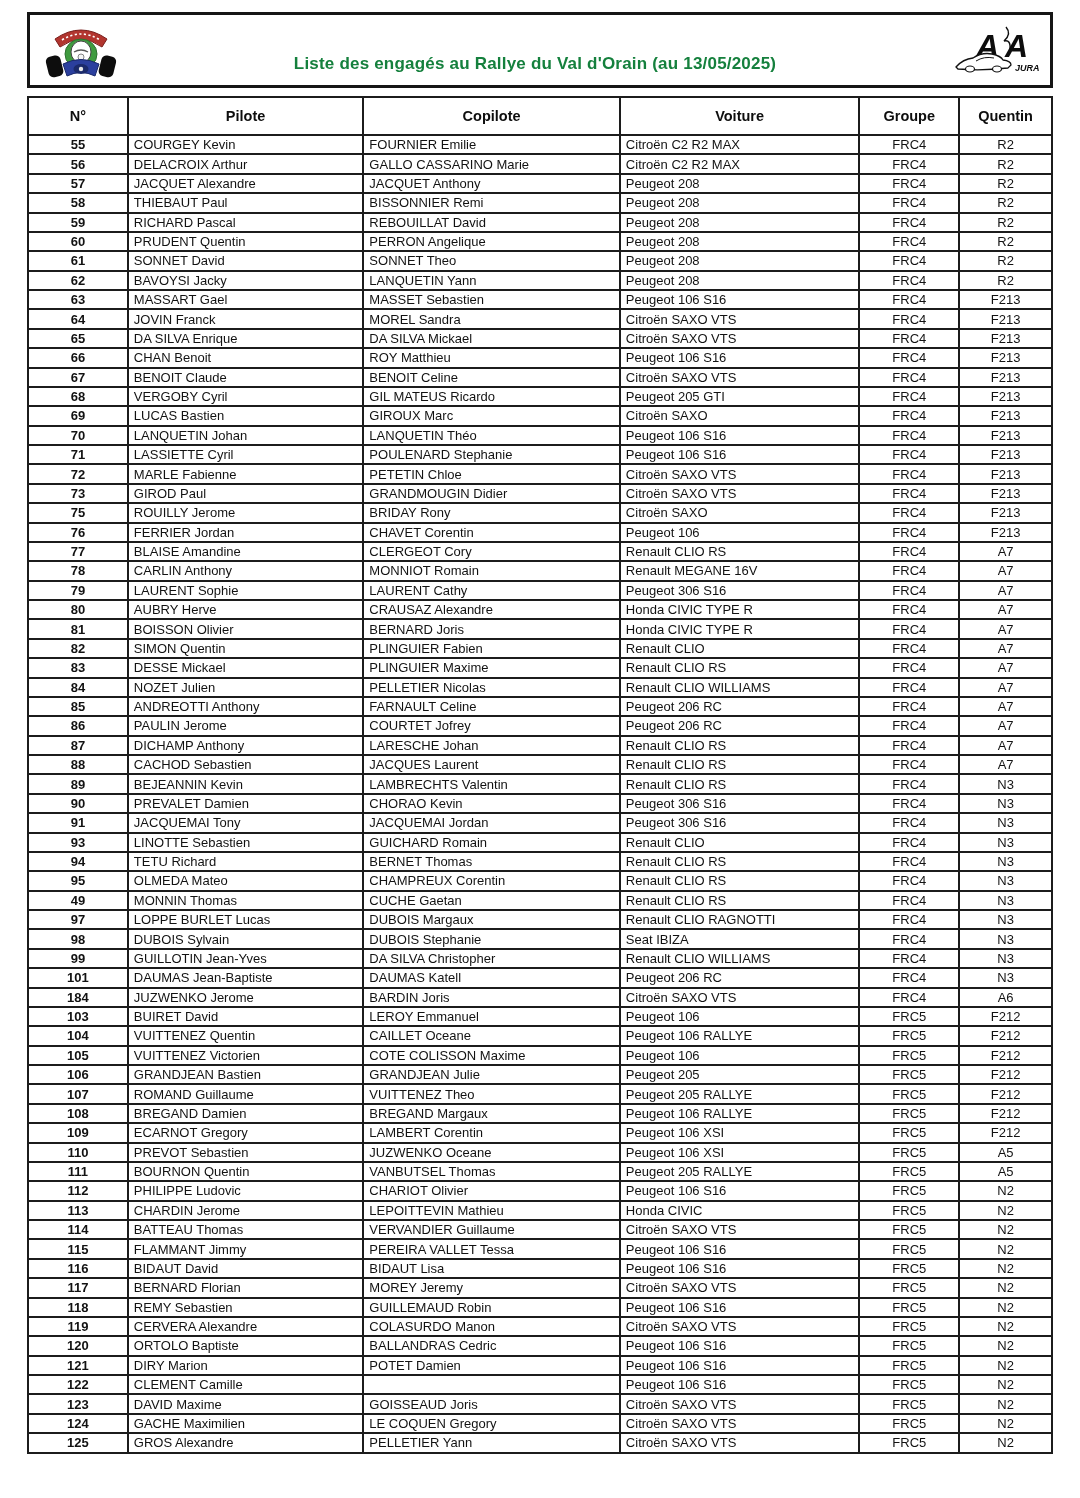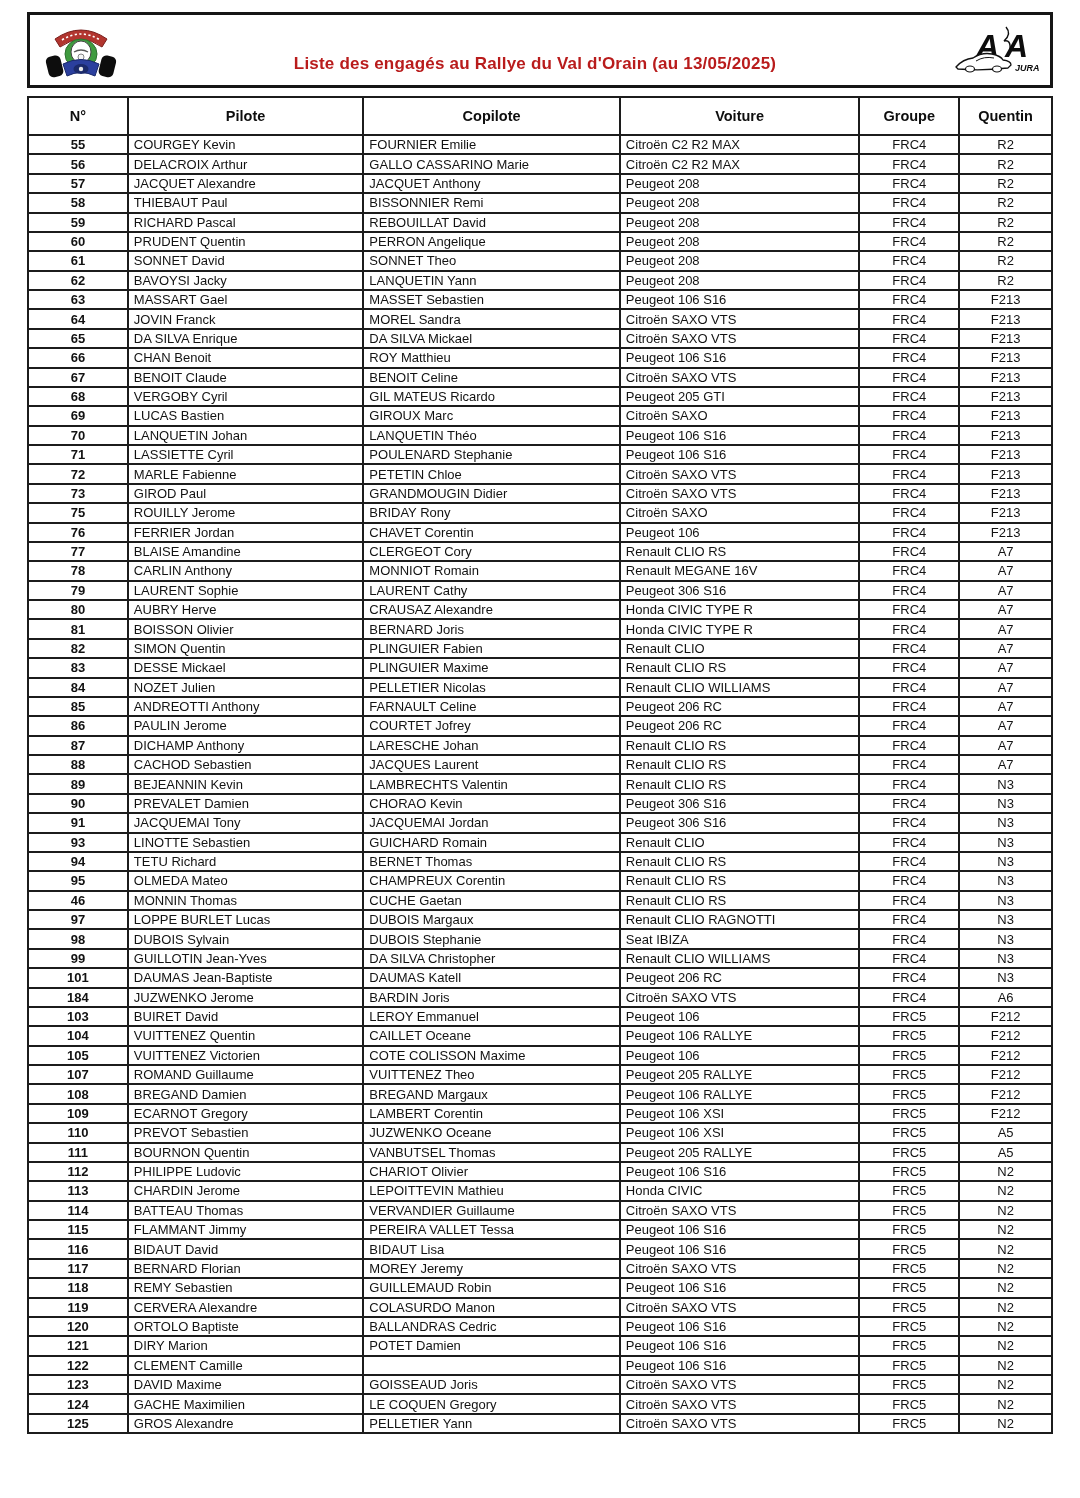--- a/index.html
+++ b/index.html
@@ -6,21 +6,21 @@
   body{
     width:1080px;height:1498px;position:relative;background:#ffffff;
     font-family:"Liberation Sans", sans-serif;color:#111;
   }
   .header-box{
     position:absolute;left:27px;top:12px;width:1026px;height:76px;
     border:3px solid #161616;box-sizing:border-box;
     display:flex;align-items:center;background:#fff;
   }
   .header-title{
-    flex:1;text-align:center;font-weight:bold;font-size:17px;letter-spacing:.2px;color:#b91c1c;margin-top:27px;
+    flex:1;text-align:center;font-weight:bold;font-size:17px;letter-spacing:.2px;color:#15803d;margin-top:27px;
   }
   .logo-left{margin-left:12px;flex:0 0 auto;}
   .logo-right{margin-right:8px;flex:0 0 auto;}
   table.entries{
     position:absolute;left:27px;top:96px;width:1026px;
     border-collapse:collapse;table-layout:fixed;background:#fff;
   }
   table.entries th, table.entries td{
     border:2px solid #1c1c1c;overflow:hidden;white-space:nowrap;box-sizing:border-box;
   }
@@ -401,21 +401,21 @@
         </tr>
         <tr>
           <td class="c0">95</td>
           <td class="c1">OLMEDA Mateo</td>
           <td class="c2">CHAMPREUX Corentin</td>
           <td class="c3">Renault CLIO RS</td>
           <td class="c4">FRC4</td>
           <td class="c5">N3</td>
         </tr>
         <tr>
-          <td class="c0">46</td>
+          <td class="c0">49</td>
           <td class="c1">MONNIN Thomas</td>
           <td class="c2">CUCHE Gaetan</td>
           <td class="c3">Renault CLIO RS</td>
           <td class="c4">FRC4</td>
           <td class="c5">N3</td>
         </tr>
         <tr>
           <td class="c0">97</td>
           <td class="c1">LOPPE BURLET Lucas</td>
           <td class="c2">DUBOIS Margaux</td>
@@ -473,20 +473,28 @@
         </tr>
         <tr>
           <td class="c0">105</td>
           <td class="c1">VUITTENEZ Victorien</td>
           <td class="c2">COTE COLISSON Maxime</td>
           <td class="c3">Peugeot 106</td>
           <td class="c4">FRC5</td>
           <td class="c5">F212</td>
         </tr>
         <tr>
+          <td class="c0">106</td>
+          <td class="c1">GRANDJEAN Bastien</td>
+          <td class="c2">GRANDJEAN Julie</td>
+          <td class="c3">Peugeot 205</td>
+          <td class="c4">FRC5</td>
+          <td class="c5">F212</td>
+        </tr>
+        <tr>
           <td class="c0">107</td>
           <td class="c1">ROMAND Guillaume</td>
           <td class="c2">VUITTENEZ Theo</td>
           <td class="c3">Peugeot 205 RALLYE</td>
           <td class="c4">FRC5</td>
           <td class="c5">F212</td>
         </tr>
         <tr>
           <td class="c0">108</td>
           <td class="c1">BREGAND Damien</td>

